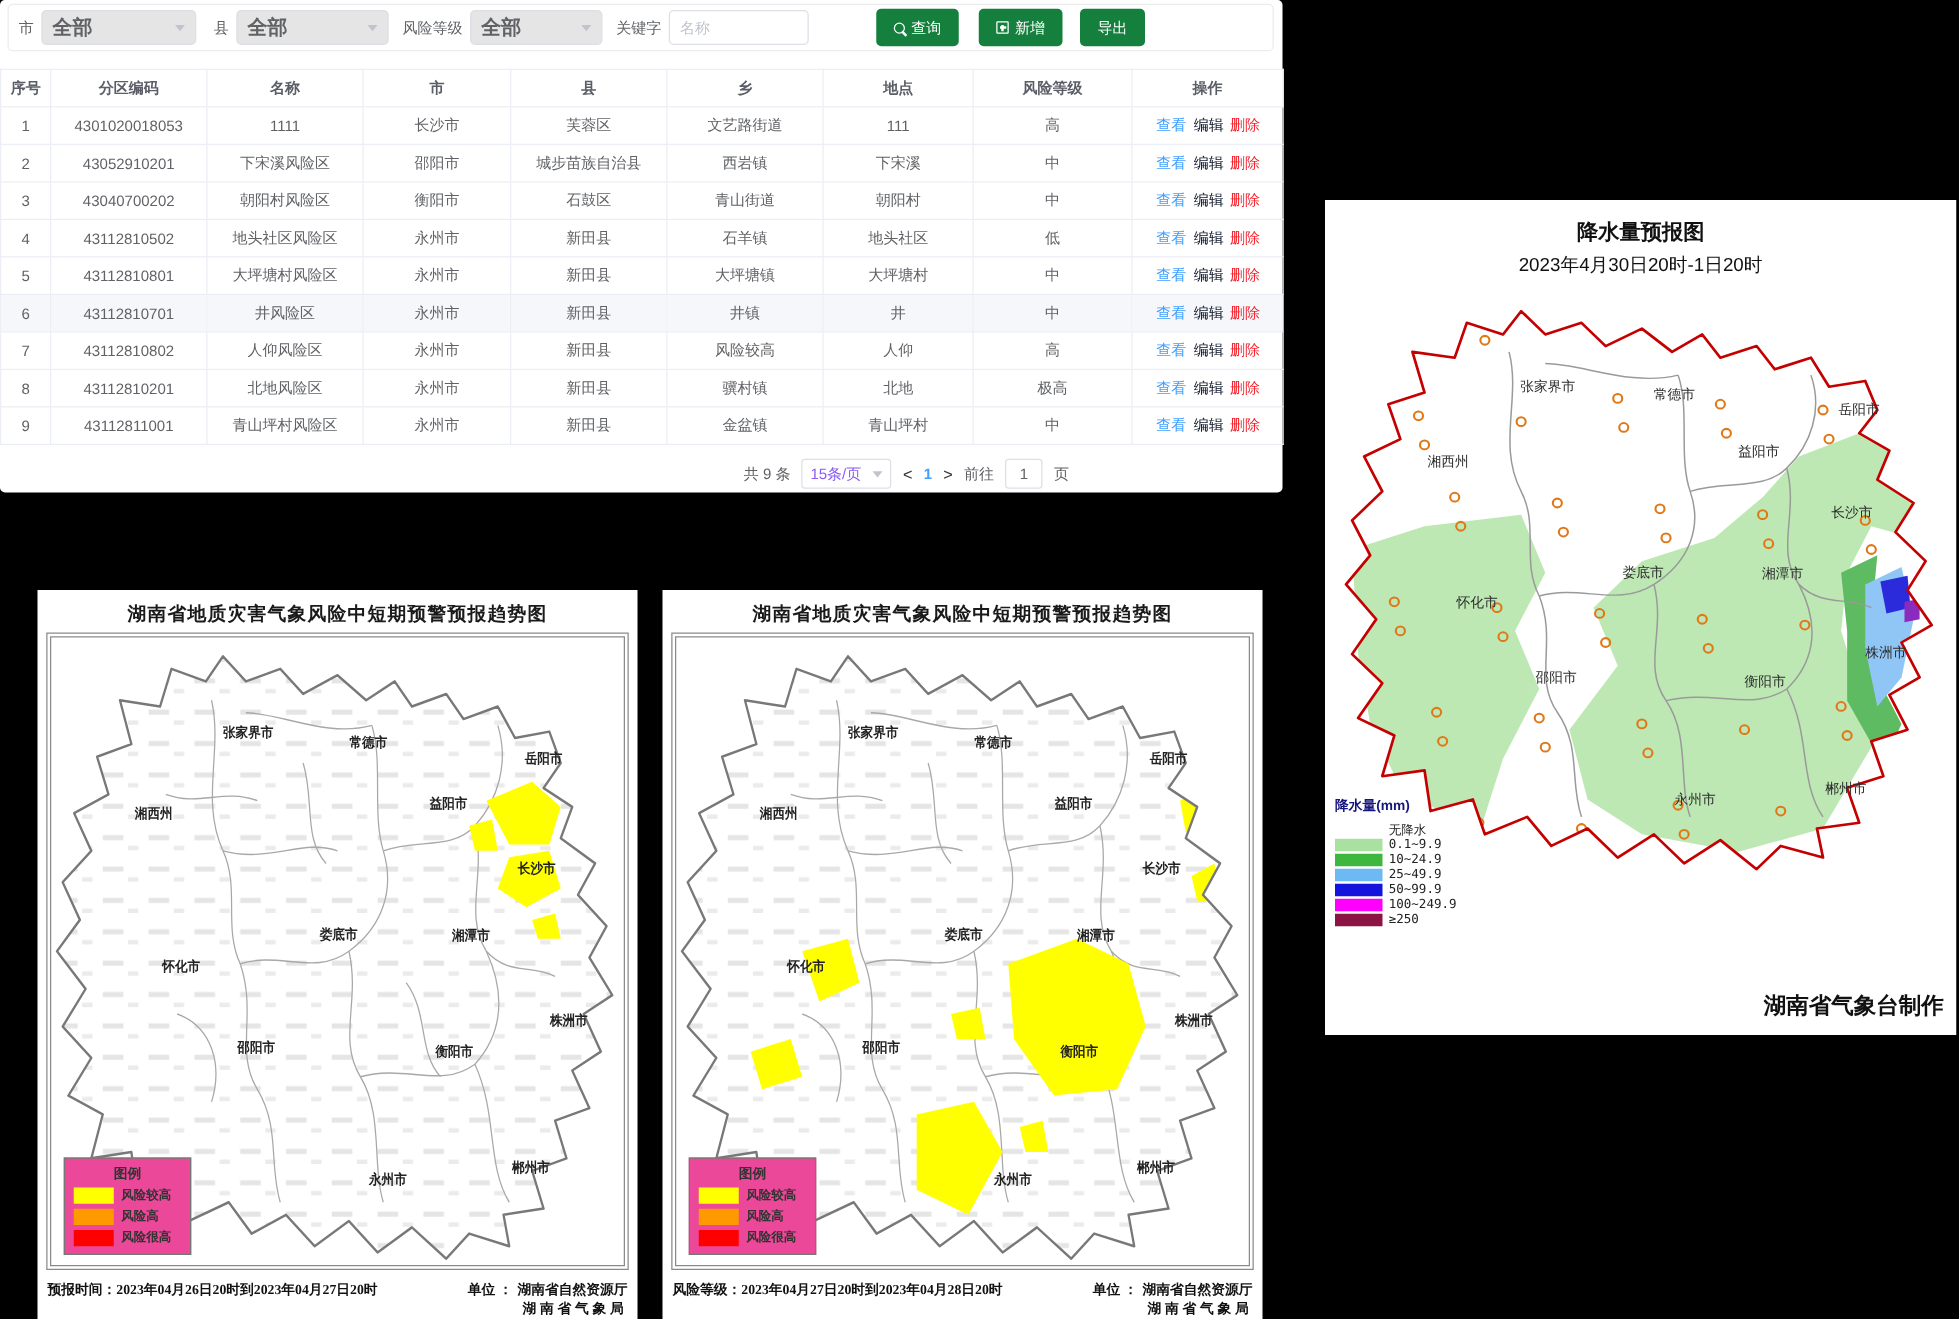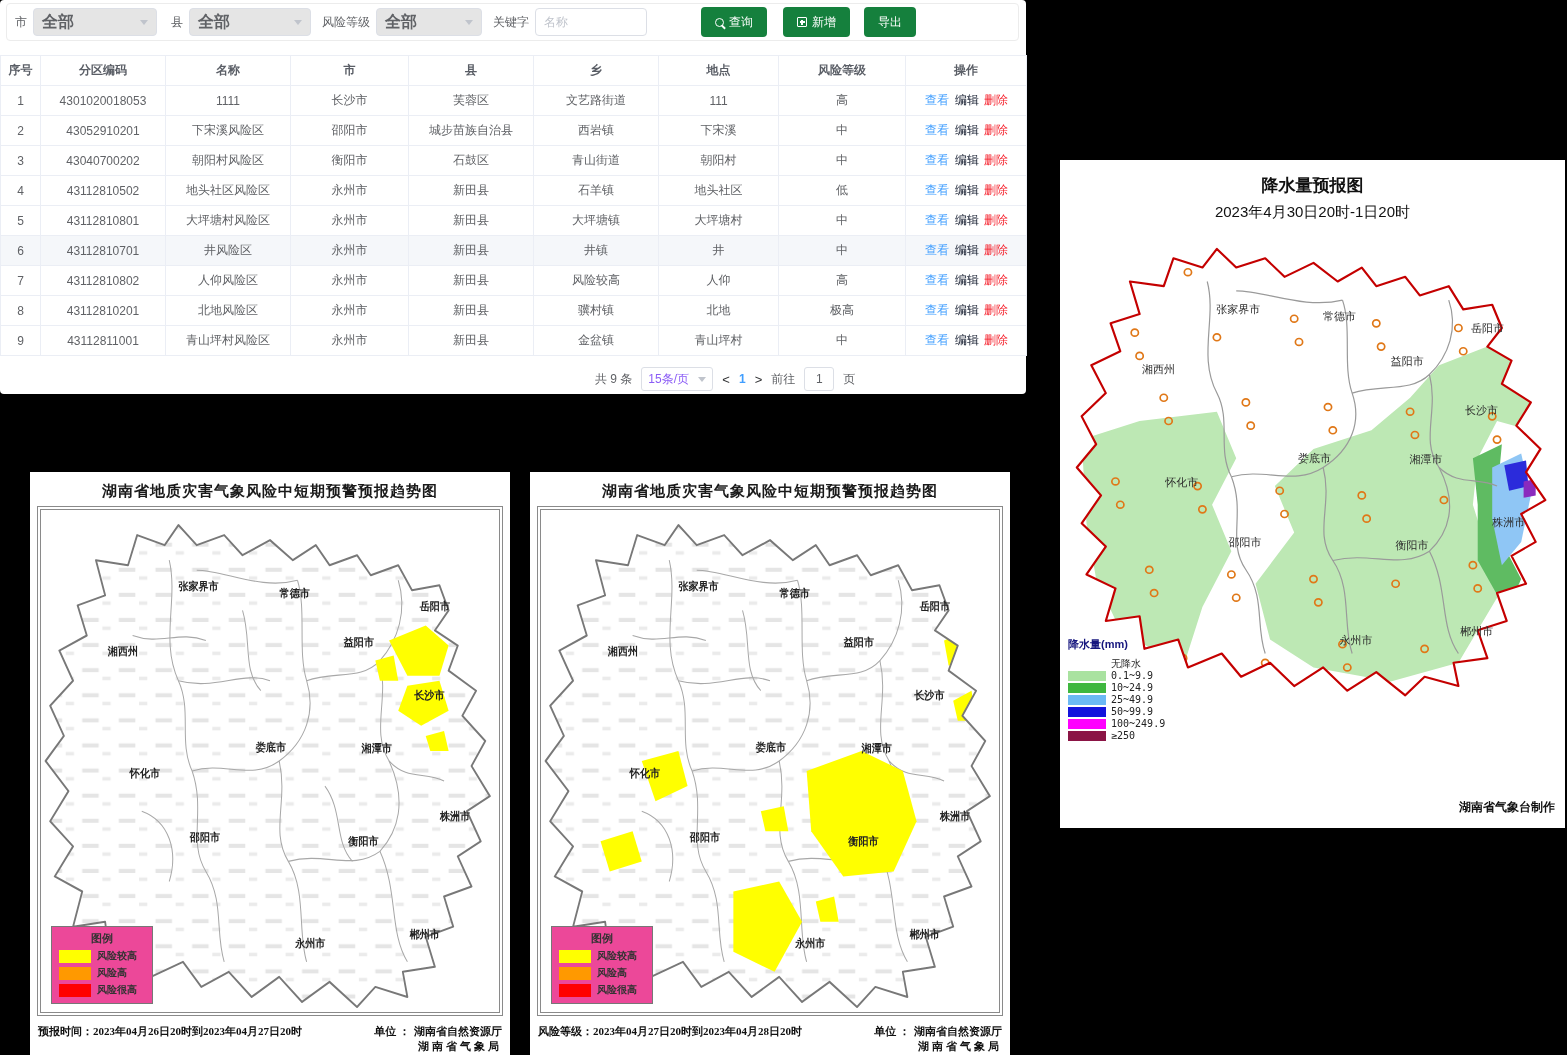--- a/index.html
+++ b/index.html
@@ -78,21 +78,21 @@
   .pc-lines path { fill:none; stroke:#9a9a9a; stroke-width:0.25; }
   .f-lgreen { fill:#BDE8B4; } .f-mgreen { fill:#5FBB62; } .f-lblue { fill:#8FC6F5; }
   .f-blue { fill:#2B2BDB; } .f-purple { fill:#8A2BBE; }
   #station-dots circle { fill:none; stroke:#E07818; stroke-width:0.35; }
   .pm-city { position:absolute; transform:translate(-50%,-50%); font-size:11px; color:#2b2b2b; white-space:nowrap; }
   .pm-legend { position:absolute; left:8px; top:477px; width:150px; }
   .pm-legend-title { font-size:11px; font-weight:bold; color:#15157e; margin-bottom:6px; }
   .pl-row { display:flex; align-items:center; height:11px; margin-top:1px; }
   .pl-swatch { width:38px; height:10px; display:inline-block; }
   .pl-label { font-family:"DejaVu Sans Mono", monospace; font-size:10px; color:#222; margin-left:5px; white-space:nowrap; }
-  .pm-credit { position:absolute; right:10px; bottom:12px; font-size:12px; font-weight:bold; color:#111; }
+  .pm-credit { position:absolute; right:10px; bottom:12px; font-size:18px; font-weight:bold; color:#111; }
 </style>
 </head>
 <body>
 
 <div class="stage">
 
   <section class="panel" id="top-panel">
     <div class="filter-card">
       <span class="flabel">市</span>
       <div class="sel" style="width:124px; margin-left:6px;">

